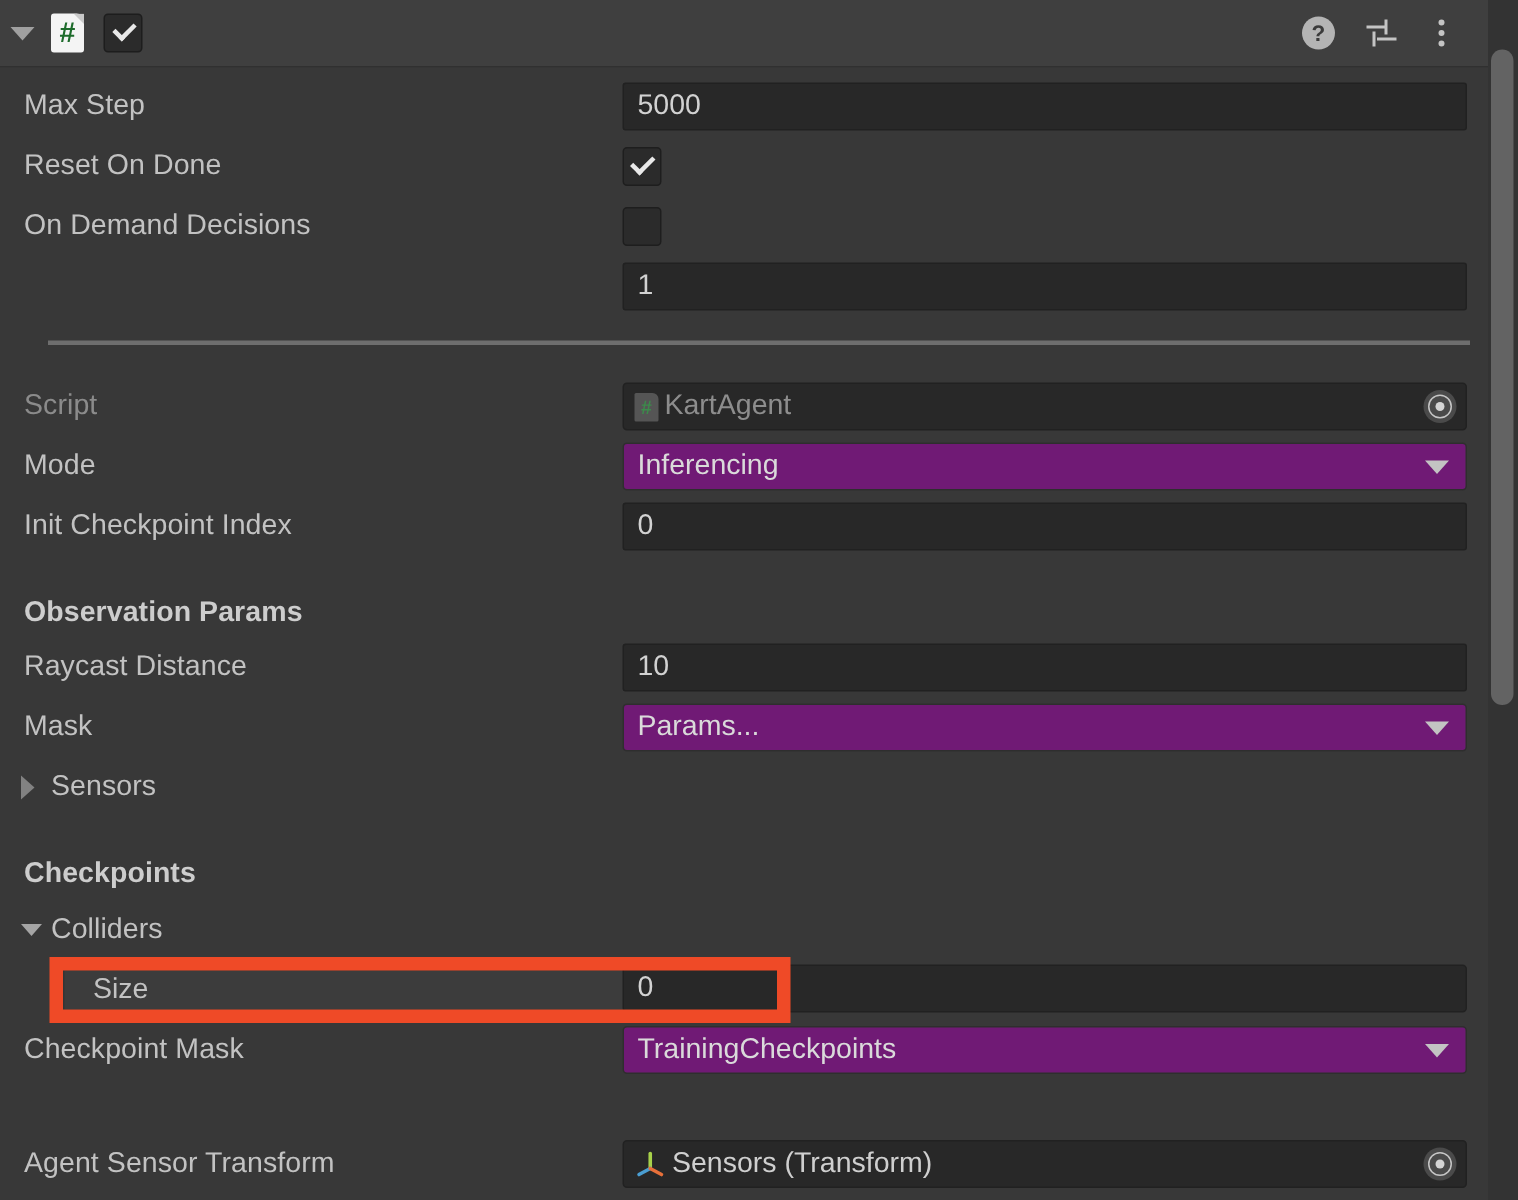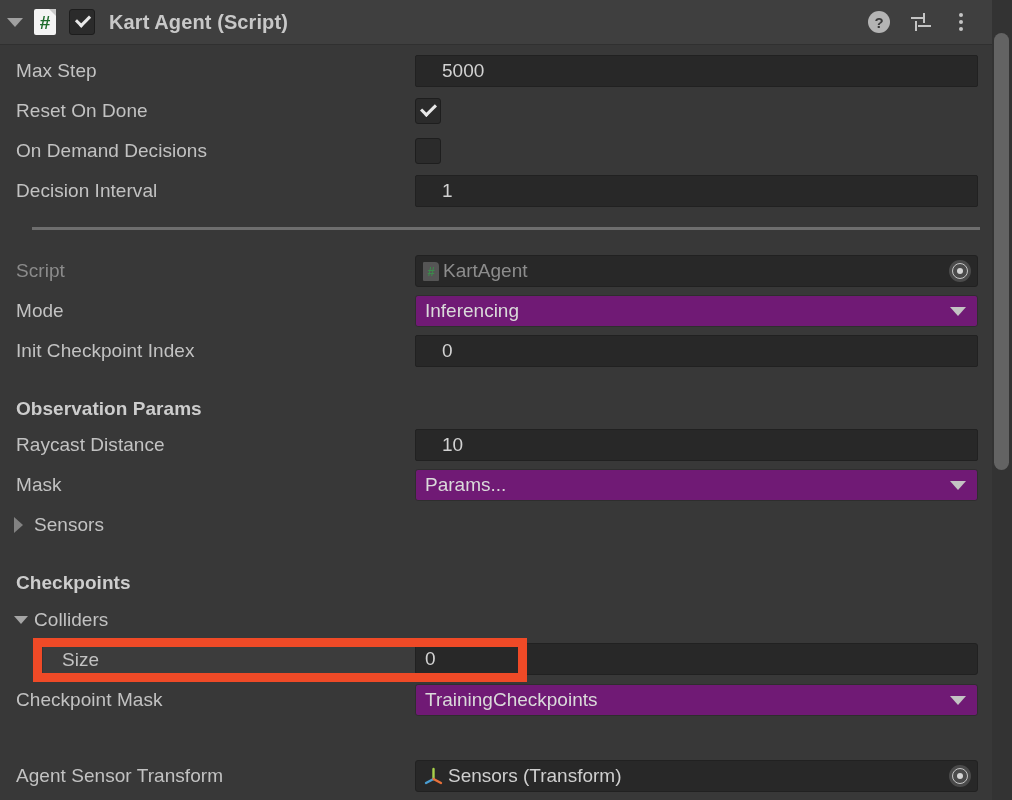--- a/index.html
+++ b/index.html
@@ -179,21 +179,21 @@
     left: 415px;
     width: 563px;
     height: 32px;
     background: #282828;
     border: 1px solid #212121;
     border-radius: 2px;
     display: flex;
     align-items: center;
     color: #d2d2d2;
     font-size: 19px;
-    padding-left: 26px;
+    padding-left: 9px;
   }
 
   .dropdown {
     position: absolute;
     left: 415px;
     width: 563px;
     height: 32px;
     background: #701a75;
     border: 1px solid #2e2e2e;
     border-radius: 3px;
@@ -365,21 +365,20 @@
 <body>
 
 <div id="inspector">
 
   <div class="comp-header">
     <div class="foldout">
       <div class="tri-down"></div>
     </div>
     <div class="cs-icon-lg">#</div>
     <div class="enable-check checked"></div>
-    <div class="comp-title">Kart Agent (Script)</div>
 
     <div class="header-actions">
       <div class="help-icon">?</div>
       <svg class="preset-icon" viewBox="0 0 22 20">
         <line x1="1" y1="6" x2="14" y2="6" stroke="#c4c4c4" stroke-width="2"></line>
         <line x1="8" y1="14" x2="21" y2="14" stroke="#c4c4c4" stroke-width="2"></line>
         <line x1="14" y1="1" x2="14" y2="11" stroke="#c4c4c4" stroke-width="2"></line>
         <line x1="6" y1="9" x2="6" y2="19" stroke="#c4c4c4" stroke-width="2"></line>
       </svg>
       <div class="kebab-icon">
@@ -399,21 +398,20 @@
     <span class="lbl">Reset On Done</span>
     <div class="cbox checked"></div>
   </div>
 
   <div class="row" style="top:131px">
     <span class="lbl">On Demand Decisions</span>
     <div class="cbox"></div>
   </div>
 
   <div class="row" style="top:171px">
-    <span class="lbl">Decision Interval</span>
     <div class="field">1</div>
   </div>
 
   <div class="separator" style="top:227px"></div>
 
   <div class="row" style="top:251px">
     <span class="lbl dim">Script</span>
     <div class="objfield readonly">
       <div class="cs-icon-sm">#</div>
       <span>KartAgent</span>

